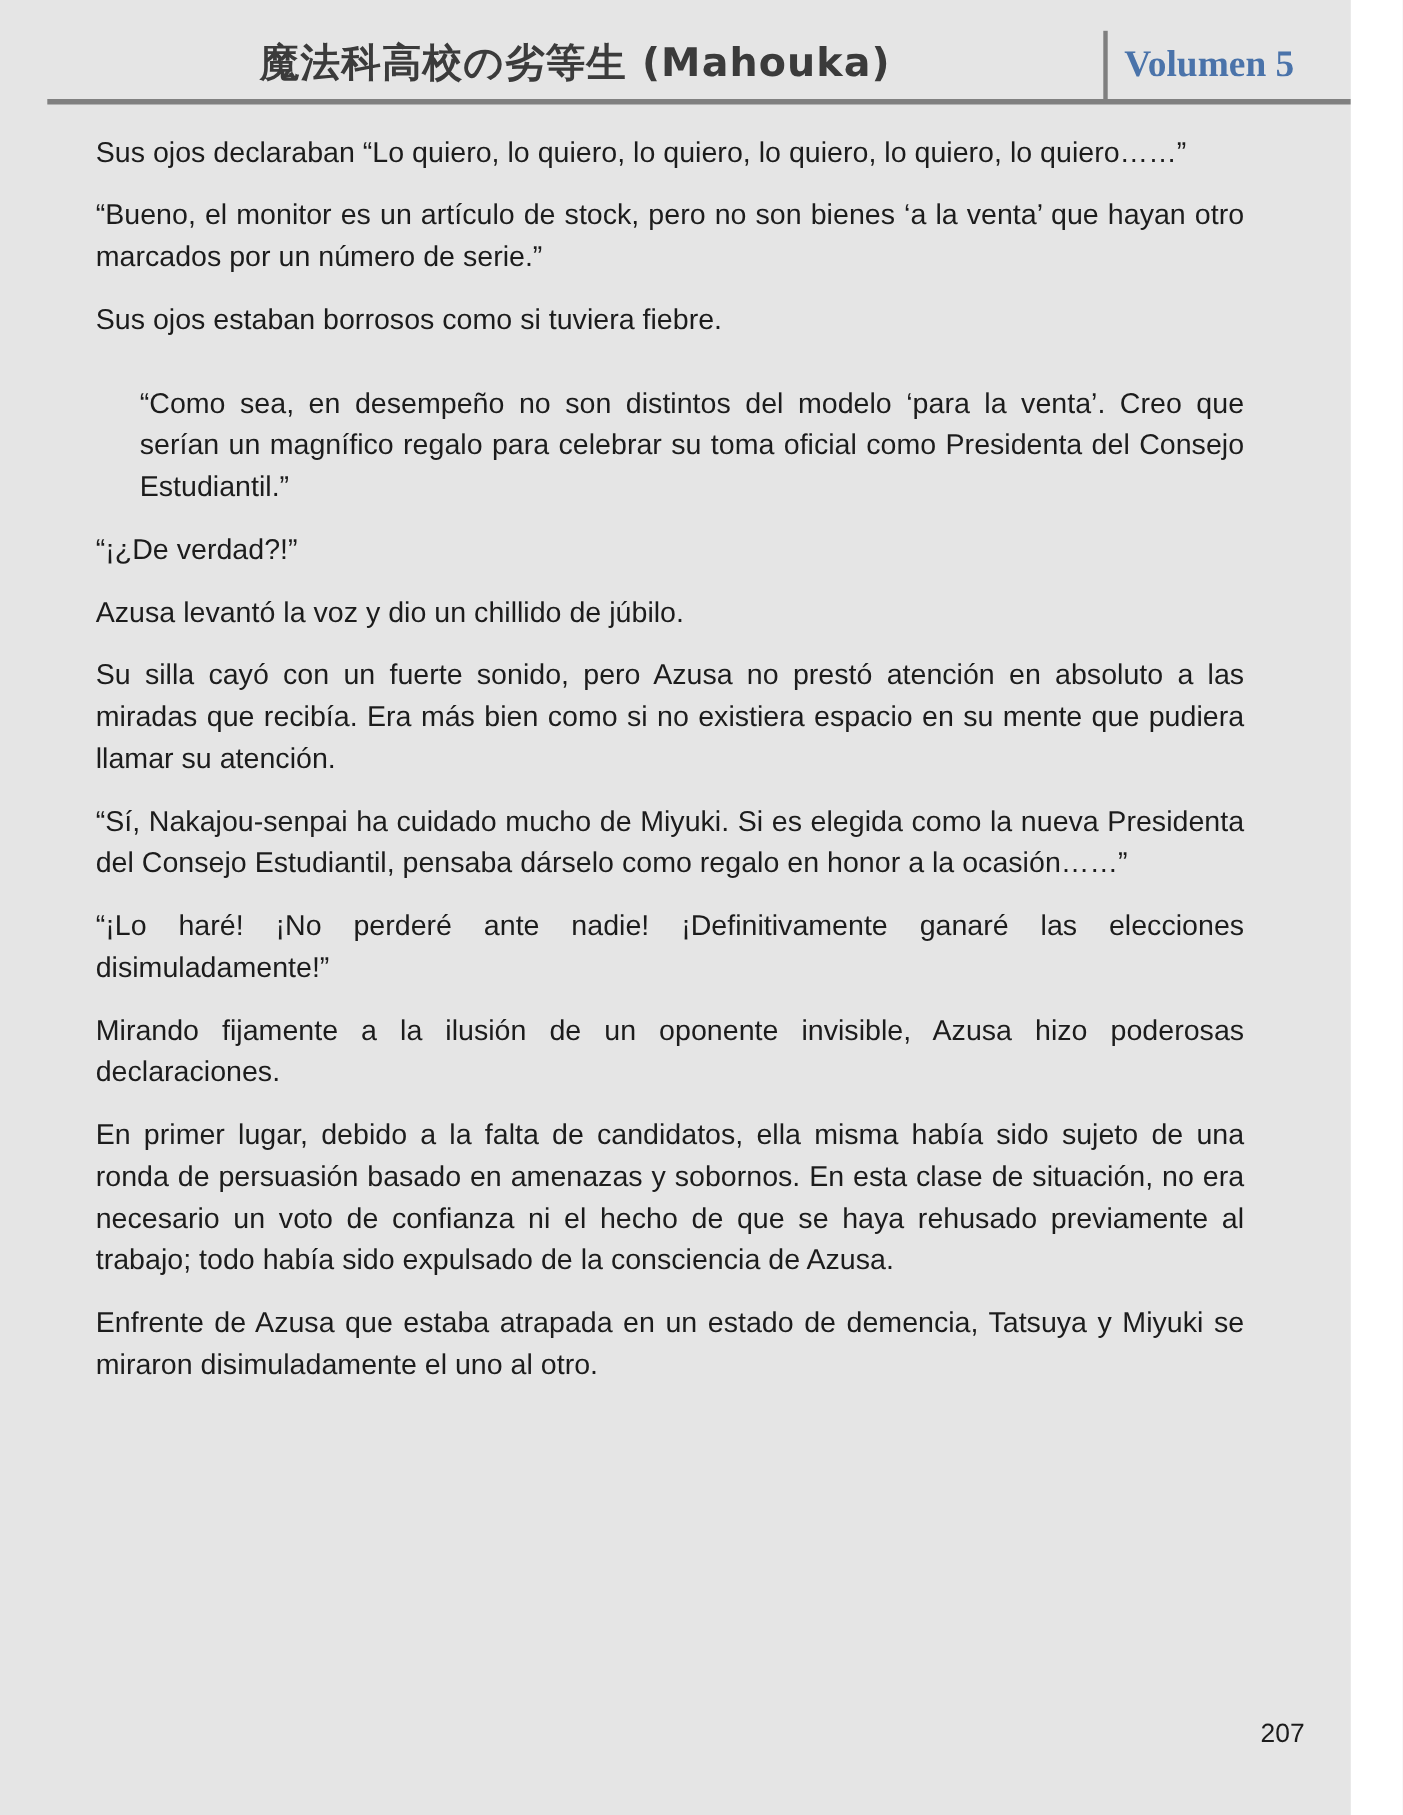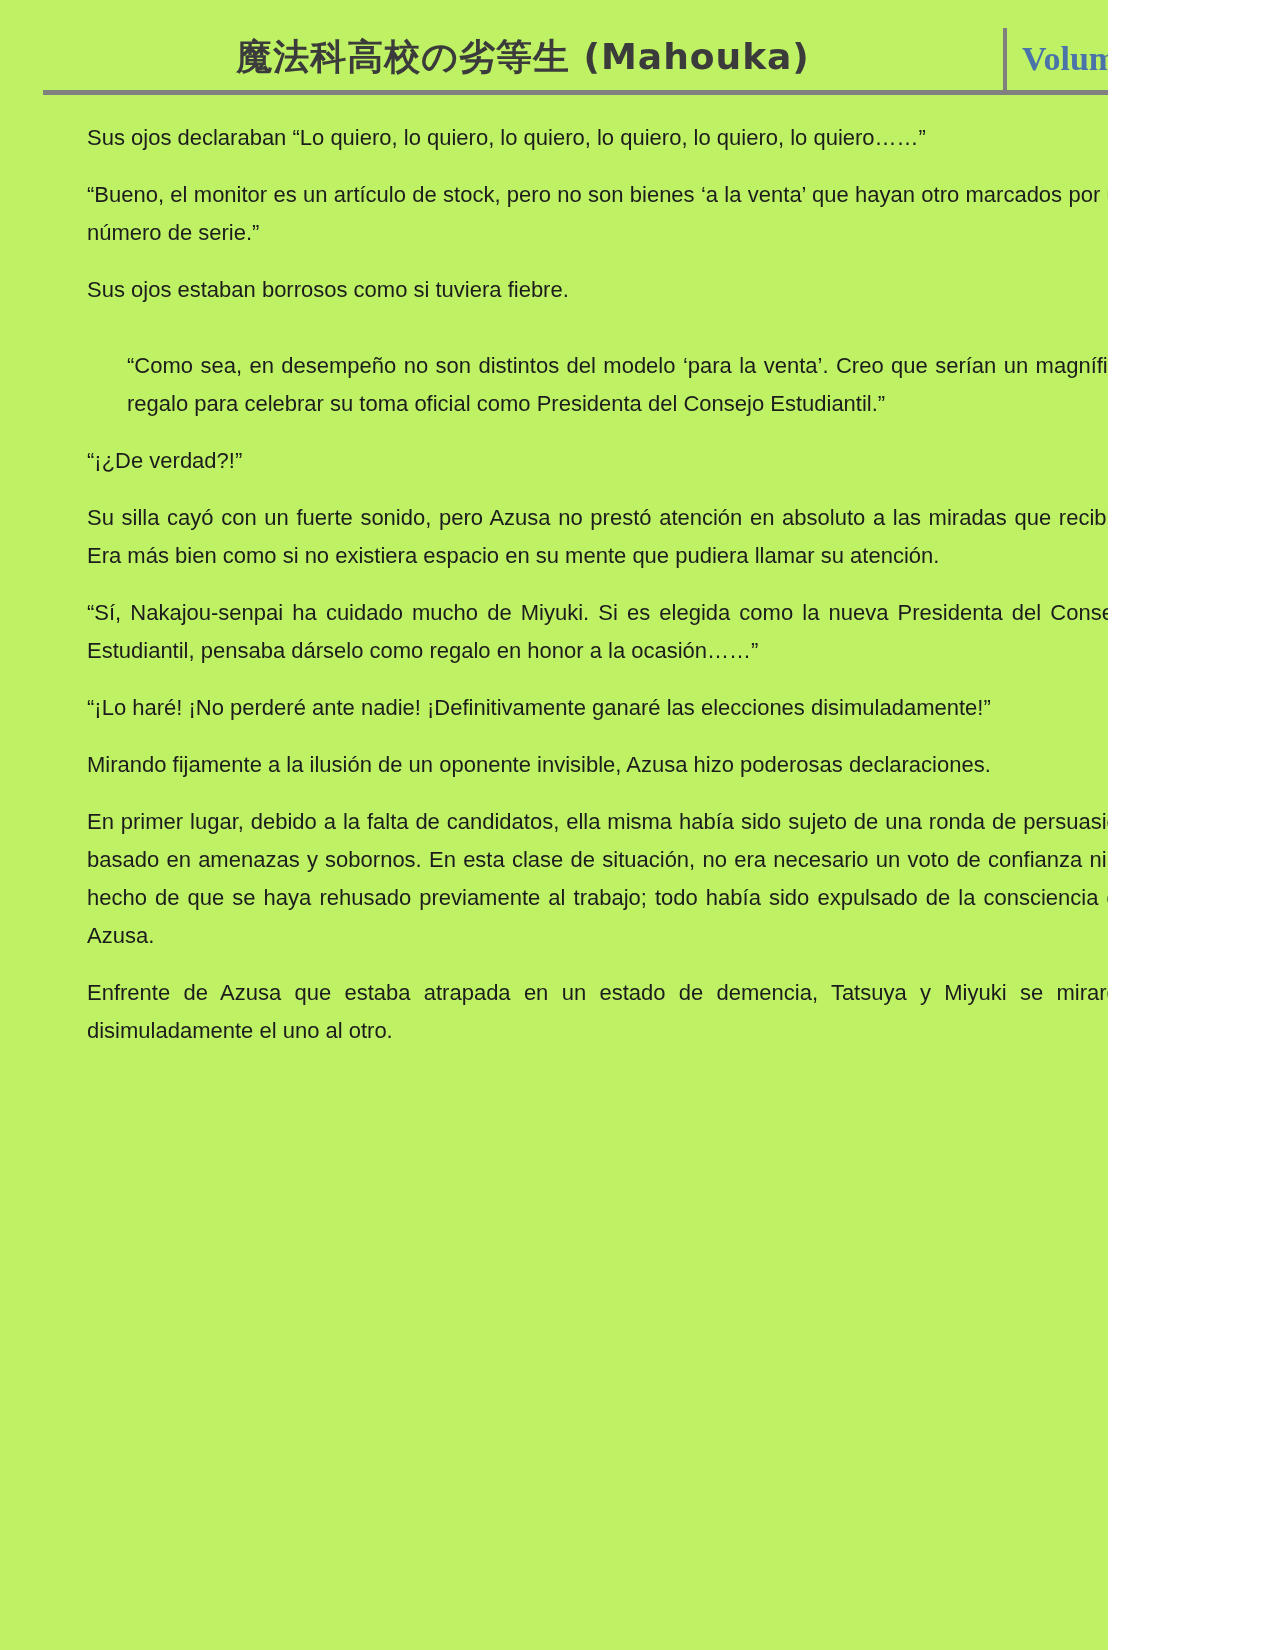--- a/index.html
+++ b/index.html
@@ -1,23 +1,23 @@
 <!DOCTYPE html>
 <html><head>
 <meta charset="utf-8">
 <style>
   * { box-sizing: border-box; margin: 0; padding: 0; }
   html, body { background: #ffffff; }
   body { font-family: "Liberation Sans", "DejaVu Sans", sans-serif; }
 
   .page {
     position: relative;
-    width: 1108px;
+    width: 1228px;
     height: 1650px;
-    background: #bef264;
+    background: #e5e5e5;
     overflow: hidden;
     text-decoration: underline;
   }
 
   
   .header {
     position: absolute;
     left: 43px;
     top: 0;
     width: 1185px;
@@ -64,21 +64,21 @@
   }
 
   
   .content {
     position: absolute;
     left: 87px;
     top: 119px;
     width: 1044px;
   }
   .content p {
-    font-size: 22px;
+    font-size: 26px;
     line-height: 38px;
     color: #1c1c1c;
     text-align: justify;
     margin: 0 0 19px 0;
   }
   .content p.extra-gap {
     margin-top: 38px;
     margin-left: 40px;
   }
 
@@ -108,20 +108,21 @@
     </div>
     <div class="header-rule"></div>
   </div>
 
   <div class="content">
     <p>Sus ojos declaraban “Lo quiero, lo quiero, lo quiero, lo quiero, lo quiero, lo quiero……”</p>
     <p>“Bueno, el monitor es un artículo de stock, pero no son bienes ‘a la venta’ que hayan otro marcados por un número de serie.”</p>
     <p>Sus ojos estaban borrosos como si tuviera fiebre.</p>
     <p class="extra-gap">“Como sea, en desempeño no son distintos del modelo ‘para la venta’. Creo que serían un magnífico regalo para celebrar su toma oficial como Presidenta del Consejo Estudiantil.”</p>
     <p>“¡¿De verdad?!”</p>
+    <p>Azusa levantó la voz y dio un chillido de júbilo.</p>
     <p>Su silla cayó con un fuerte sonido, pero Azusa no prestó atención en absoluto a las miradas que recibía. Era más bien como si no existiera espacio en su mente que pudiera llamar su atención.</p>
     <p>“Sí, Nakajou-senpai ha cuidado mucho de Miyuki. Si es elegida como la nueva Presidenta del Consejo Estudiantil, pensaba dárselo como regalo en honor a la ocasión……”</p>
     <p>“¡Lo haré! ¡No perderé ante nadie! ¡Definitivamente ganaré las elecciones disimuladamente!”</p>
     <p>Mirando fijamente a la ilusión de un oponente invisible, Azusa hizo poderosas declaraciones.</p>
     <p>En primer lugar, debido a la falta de candidatos, ella misma había sido sujeto de una ronda de persuasión basado en amenazas y sobornos. En esta clase de situación, no era necesario un voto de confianza ni el hecho de que se haya rehusado previamente al trabajo; todo había sido expulsado de la consciencia de Azusa.</p>
     <p>Enfrente de Azusa que estaba atrapada en un estado de demencia, Tatsuya y Miyuki se miraron disimuladamente el uno al otro.</p>
   </div>
 
   <div class="page-number">207</div>
 

